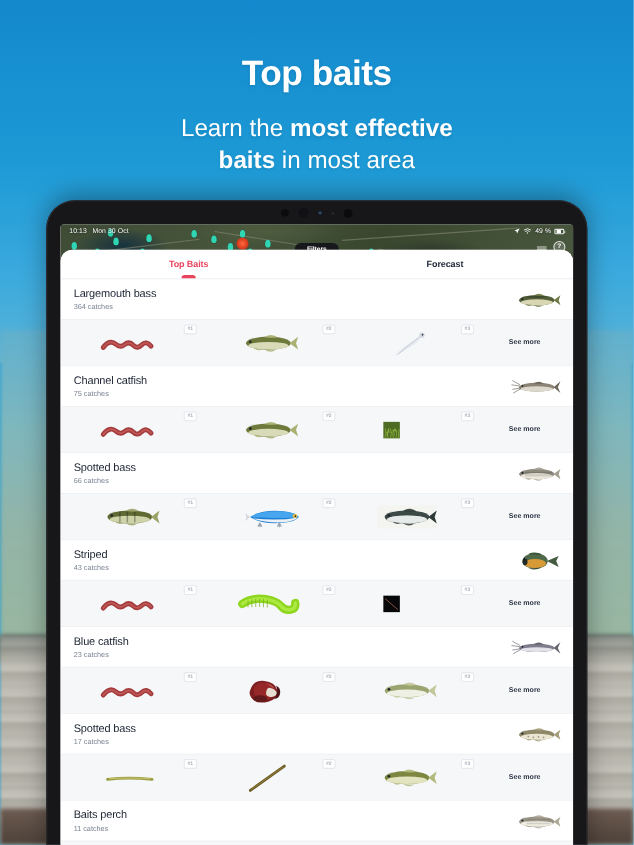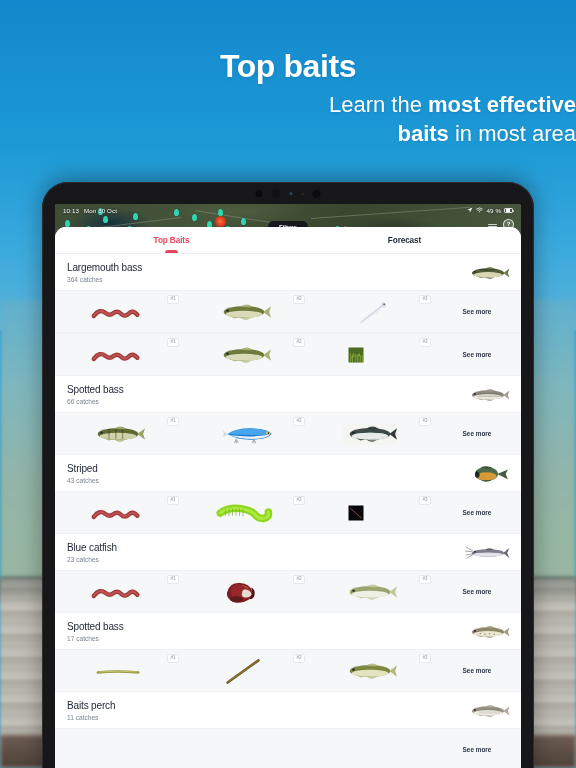--- a/index.html
+++ b/index.html
@@ -44,21 +44,21 @@
     background:#4fb8ae; opacity:.55; filter:blur(3px);
   }
 
   
   #headline {
     position:absolute; left:0; top:48px; width:576px;
     text-align:center; color:#fff;
     text-shadow:0 1px 3px rgba(0,0,0,.12);
   }
   #headline .h1 { font-size:32px; font-weight:bold; letter-spacing:-.4px; line-height:1.18; }
-  #headline .h2 { font-size:22px; font-weight:400; line-height:1.33; margin-top:4px;text-align:right; }
+  #headline .h2 { font-size:22px; font-weight:400; line-height:1.33; margin-top:16px; }
   #headline .h2 b { font-weight:bold; }
 
   
   #tablet {
     position:absolute; left:42px; top:182px; width:492px; height:600px;
     background:#17171a;
     border-radius:26px 26px 0 0;
     box-shadow:0 -4px 22px rgba(0,0,0,.35), inset 0 0 0 1px #2d2d31;
   }
   #bezel-top { position:absolute; left:0; top:0; width:100%; height:22px; }
@@ -353,20 +353,39 @@
       <circle cx="44" cy="7.5" r="2.6" fill="#d6dae2"></circle>
       <circle cx="44.6" cy="7" r=".8" fill="#2a2f38"></circle>
     </svg>
                 </div>
                 <span class="rank">#3</span>
               </div>
               <div class="see-more">See more</div>
             </div>
           </div>
           <div class="species">
+            <div class="sp-head">
+              <div class="sp-name">Channel catfish</div>
+              <div class="sp-count">75 catches</div>
+              <div class="sp-thumb">
+                <svg viewBox="0 0 60 30" width="46" height="26">
+      <ellipse cx="30" cy="15" rx="21" ry="5.2" fill="#8b8374"></ellipse>
+      <ellipse cx="30" cy="17" rx="19" ry="3" fill="#ddd8cc"></ellipse>
+      <path d="M50 15 L58 8 L55 15 L58 22 Z" fill="#6e685c"></path>
+      <path d="M26 10.4 q7-4 12 .2 q-7 1-12-.2Z" fill="#6e685c"></path>
+      <g stroke="#5b5349" stroke-width=".7" fill="none">
+        <path d="M10 12 q-6-3-9-5"></path>
+                    <path d="M10 13.6 q-7-1-10-1.4"></path>
+        <path d="M11 17 q-6 3-9 5"></path>
+                    <path d="M11 16 q-7 1-10 1.6"></path>
+      </g>
+      <circle cx="13" cy="13.6" r="1.1" fill="#24262a"></circle>
+    </svg>
+              </div>
+            </div>
             <div class="baits">
               <div class="bait">
                 <div class="bait-art">
                   <svg viewBox="0 0 60 30" width="58" height="30">
       <path d="M5 19 q6-8 12-3 q4 3.6 8 .4 q4.4-3.6 8.4.6 q3.6 3.8 8-.6 q4-4 8.6 1.4" stroke="#a33a3c" stroke-width="4.6" fill="none" stroke-linecap="round"></path>
       <path d="M5 19 q6-8 12-3 q4 3.6 8 .4 q4.4-3.6 8.4.6 q3.6 3.8 8-.6 q4-4 8.6 1.4" stroke="#d16a66" stroke-width="1.7" fill="none" stroke-linecap="round" opacity=".6"></path>
     </svg>
                 </div>
                 <span class="rank">#1</span>
               </div>

